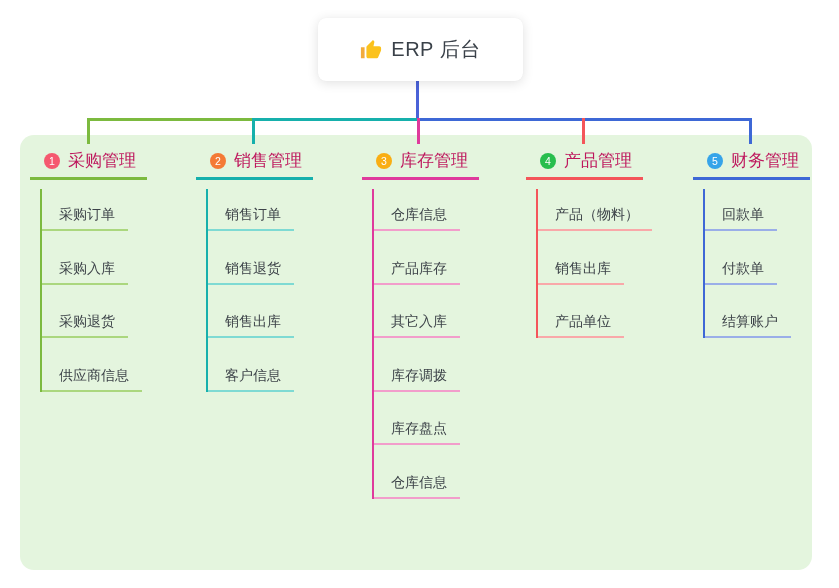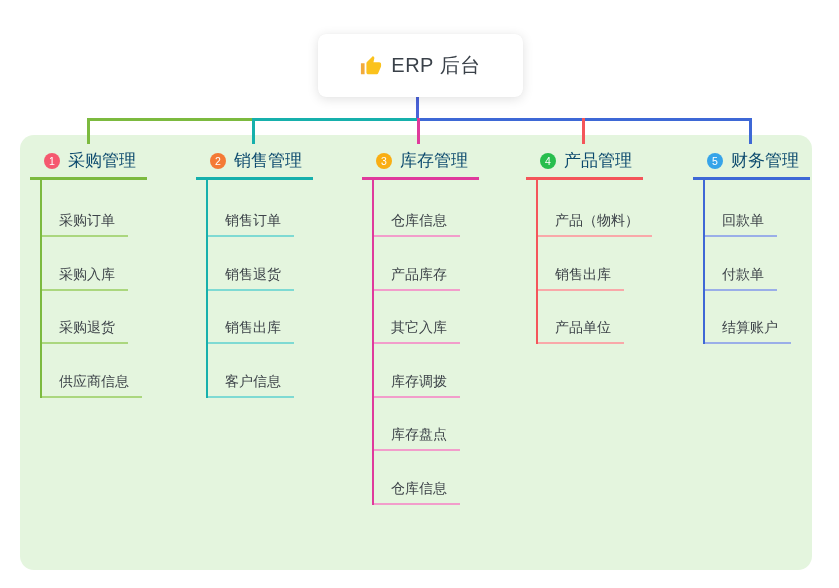--- a/index.html
+++ b/index.html
@@ -8,21 +8,21 @@
     font-family:"Liberation Sans","DejaVu Sans",sans-serif;
     color:#3d4349;overflow:hidden;
   }
   
   .panel{
     position:absolute;left:20px;top:135px;width:792px;height:435px;
     background:var(--panel-bg,#e4f5de);border-radius:14px;
   }
   
   .root-card{
-    position:absolute;left:318px;top:34px;width:205px;height:63px;
+    position:absolute;left:318px;top:18px;width:205px;height:63px;
     background:#fff;border-radius:8px;
     box-shadow:0 2px 12px rgba(0,0,0,.12),0 0 1px rgba(0,0,0,.06);
     display:flex;align-items:center;justify-content:center;gap:9px;
   }
   .root-title{font-size:20px;font-weight:500;color:#3a4149;letter-spacing:.5px;}
   .root-icon svg{width:22px;height:22px;display:block;}
   
   .line{position:absolute;}
   .root-vline{left:416px;top:81px;width:3px;height:40px;background:var(--root-line,#4a62d8);}
   .hseg{top:118px;height:3px;background:var(--main);}
@@ -41,27 +41,27 @@
   .branch-header{
     box-sizing:border-box;width:117px;padding:0 0 5px 14px;
     border-bottom:3px solid var(--main);
     display:flex;align-items:center;gap:8px;white-space:nowrap;
   }
   .badge{
     width:16px;height:16px;border-radius:50%;background:var(--badge);
     color:#fff;font-size:10.5px;line-height:16px;text-align:center;
     flex:0 0 16px;font-weight:500;
   }
-  .branch-label{font-size:17px;color:#0c4a6e;line-height:23px;}
+  .branch-label{font-size:17px;color:#be185d;line-height:23px;}
   .children{
     margin-left:10px;border-left:2px solid var(--main);
     width:fit-content;
   }
   .child{height:53.5px;display:flex;align-items:flex-end;}
-  .child:first-child{height:57px;}
+  .child:first-child{height:42px;margin-top:9px;}
   .child-label{
     border-bottom:2px solid var(--tint);
     padding:0 13px 5px 17px;font-size:14px;line-height:19px;
     white-space:nowrap;color:#3d4349;
   }
 </style>
 </head>
 <body style="--panel-bg: #e4f5de; --root-line: #4a62d8;">
 
 <div class="panel"></div>

